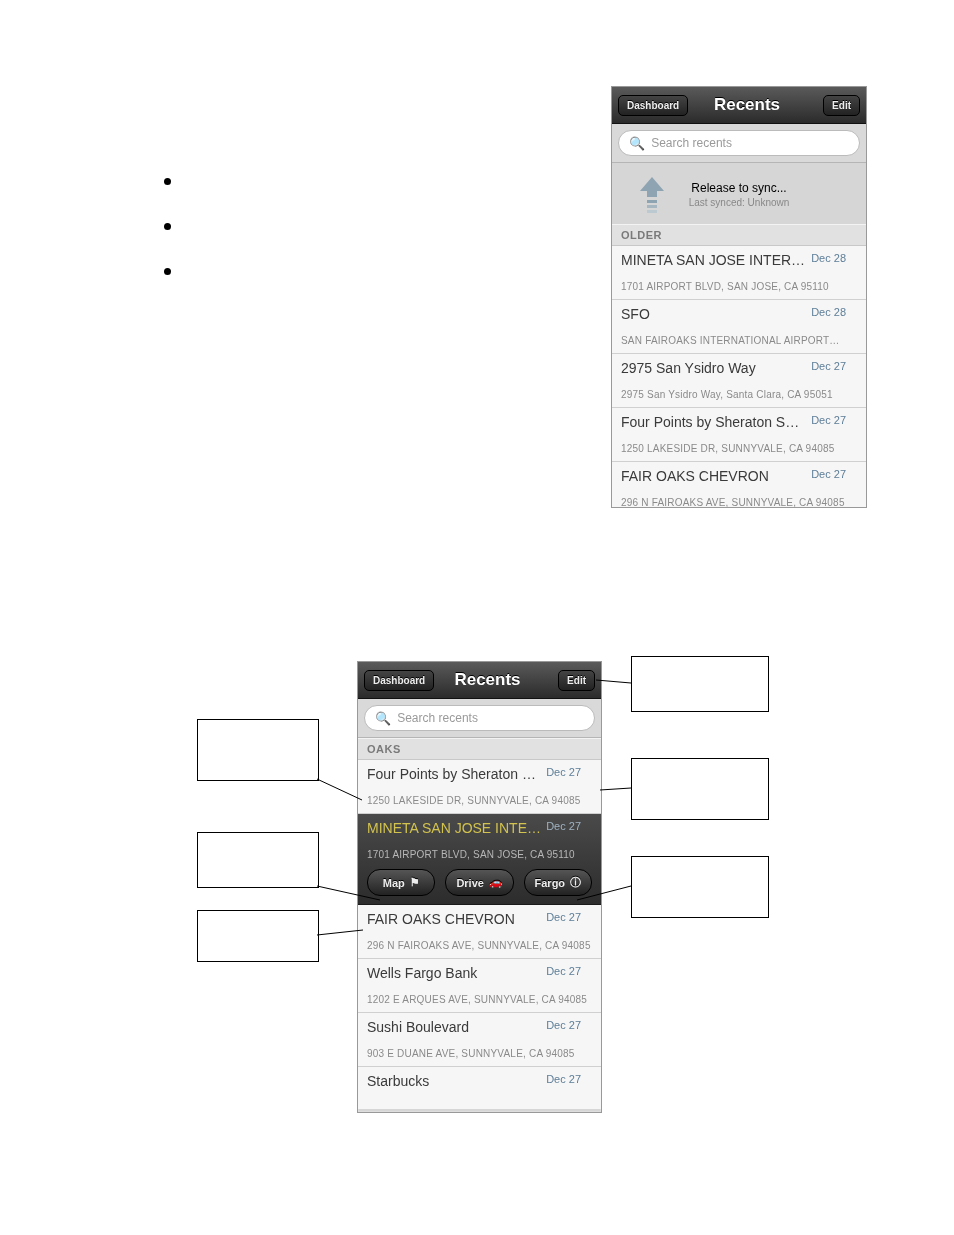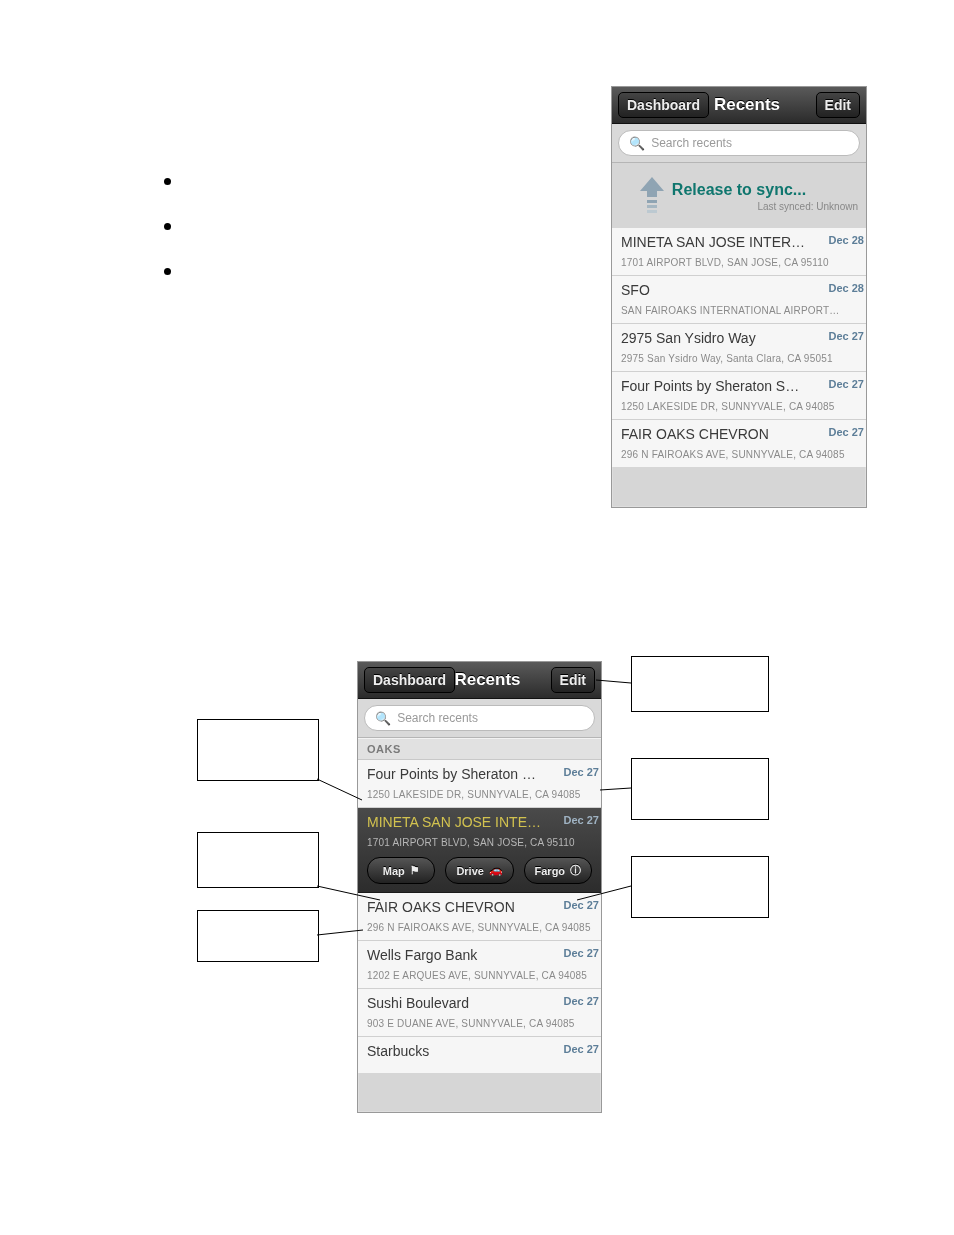--- a/index.html
+++ b/index.html
@@ -48,21 +48,21 @@
     background: linear-gradient(#5a5a5a, #2b2b2b);
     border-bottom: 1px solid #111;
     display: flex;
     align-items: center;
     padding: 0 6px;
     position: relative;
   }
   .navbtn {
     background: linear-gradient(#444, #222);
     color: #eee;
-    font-size: 14px;
+    font-size: 10px;
     font-weight: bold;
     padding: 4px 8px;
     border-radius: 5px;
     border: 1px solid #000;
     text-shadow: 0 -1px 0 #000;
     white-space: nowrap;
   }
   .navtitle {
     position: absolute;
     left: 16px; right: 0;
@@ -119,41 +119,41 @@
     text-overflow: ellipsis;
     padding-right: 50px;
   }
   .row .sub {
     color: #8a8a8a;
     font-size: 10px;
     white-space: nowrap;
     overflow: hidden;
     text-overflow: ellipsis;
     letter-spacing: 0.2px;
-    margin-top: 7px;
+    margin-top: 13px;
   }
   .row .date {
     position: absolute;
-    right: 2px;
+    right: 20px;
     top: 6px;
     color: #5d7e98;
     font-size: 11px;
-    font-weight: bold;
+    font-weight: normal;
   }
 
   
   .syncpanel {
     background: #d6d6d6;
     text-align: center;
     color: #707070;
     padding: 18px 8px 16px 8px;
     position: relative;
   }
-  .syncpanel .t1 { font-weight: bold; font-size: 16px; color: #0f766e;}
-  .syncpanel .t2 { font-size: 10px; color: #888; margin-top: 2px; text-align: right;}
+  .syncpanel .t1 { font-weight: normal; font-size: 12px; color: #000000;}
+  .syncpanel .t2 { font-size: 10px; color: #888; margin-top: 2px;}
   .syncarrow {
     position: absolute;
     left: 28px;
     top: 14px;
     width: 24px;
     height: 38px;
   }
 
   
   .row.selected {
@@ -231,20 +231,21 @@
     <div class="syncpanel">
       <svg class="syncarrow" viewBox="0 0 24 38">
         <polygon points="12,0 24,14 17,14 17,20 7,20 7,14 0,14" fill="#8fa4b3"></polygon>
         <rect x="7" y="23" width="10" height="3" fill="#8fa4b3"></rect>
         <rect x="7" y="28" width="10" height="3" fill="#a6b7c2"></rect>
         <rect x="7" y="33" width="10" height="3" fill="#bcc9d1"></rect>
       </svg>
       <div class="t1">Release to sync...</div>
       <div class="t2">Last synced: Unknown</div>
     </div>
+    <div class="sechdr">OLDER</div>
 
     <div class="row">
       <div class="title">MINETA SAN JOSE INTER…</div>
       <div class="sub">1701 AIRPORT BLVD, SAN JOSE, CA 95110</div>
       <div class="date">Dec 28</div>
     </div>
     <div class="row">
       <div class="title">SFO</div>
       <div class="sub">SAN FAIROAKS INTERNATIONAL AIRPORT…</div>
       <div class="date">Dec 28</div>

